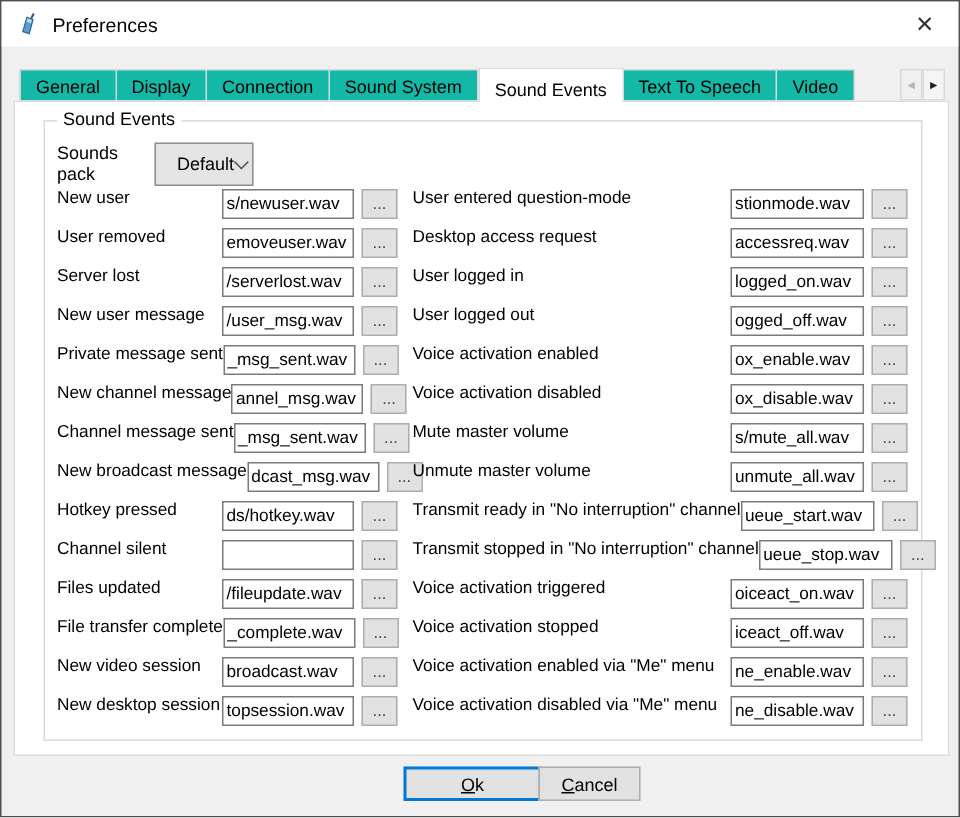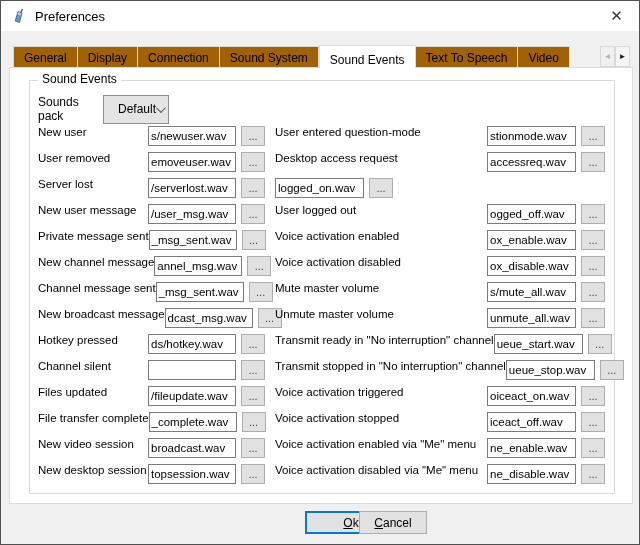--- a/index.html
+++ b/index.html
@@ -20,21 +20,21 @@
     display:flex; align-items:center; justify-content:center;
     font-size:15px; color:#333; background:transparent; border:none; cursor:default;
   }
   
   .tabstrip {
     position:absolute; left:12px; top:44px; width:588px; height:23px;
     display:flex; overflow:hidden; align-items:flex-end;
   }
   .tab {
     flex:0 0 auto; height:22px; padding:4px 10px 3px;
-    background:#a16207; border:1px solid #d9d9d9; border-left-width:0;
+    background:#14b8a6; border:1px solid #d9d9d9; border-left-width:0;
     font-size:12px; color:#000; white-space:nowrap; cursor:default;
   }
   .tab:first-child { border-left-width:1px; }
   .tab.active {
     position:relative; height:26px; top:3px; padding-top:6px;
     background:#ffffff; border:1px solid #dcdcdc; border-bottom:none; z-index:6;
   }
   .tab-scroller {
     position:absolute; top:45px; right:9px; height:21px; display:flex; z-index:7;
   }
@@ -89,21 +89,21 @@
   .browse-btn {
     margin-left:5px; width:24px; height:20px; flex:0 0 auto;
     background:#e1e1e1; border:1px solid #adadad;
     font-size:11px; color:#444; line-height:10px; text-align:center; padding:0;
   }
   
   .footer-btn {
     position:absolute; height:23px; font-size:12px; color:#000;
     background:#e1e1e1; border:1px solid #adadad; text-align:center; padding:0;
   }
-  .ok-btn { left:268px; top:510px; width:92px; border:2px solid #0078d7;margin-left:36px; }
+  .ok-btn { left:268px; top:510px; width:92px; border:2px solid #0078d7; }
   .cancel-btn { left:346px; top:510px; width:68px;margin-left:12px; }
   u { text-decoration:underline; }
 </style>
 </head>
 <body>
 
 <div class="window">
 
   <div class="titlebar">
     <svg class="app-icon" viewBox="0 0 16 16">
@@ -241,20 +241,21 @@
       <button class="browse-btn">...</button>
     </div>
 
     <div class="ev-row">
       <span class="ev-label">Desktop access request</span>
       <div class="ev-input" role="textbox">accessreq.wav</div>
       <button class="browse-btn">...</button>
     </div>
 
     <div class="ev-row">
+      <span class="ev-label">User logged in</span>
       <div class="ev-input" role="textbox">logged_on.wav</div>
       <button class="browse-btn">...</button>
     </div>
 
     <div class="ev-row">
       <span class="ev-label">User logged out</span>
       <div class="ev-input" role="textbox">ogged_off.wav</div>
       <button class="browse-btn">...</button>
     </div>
 

